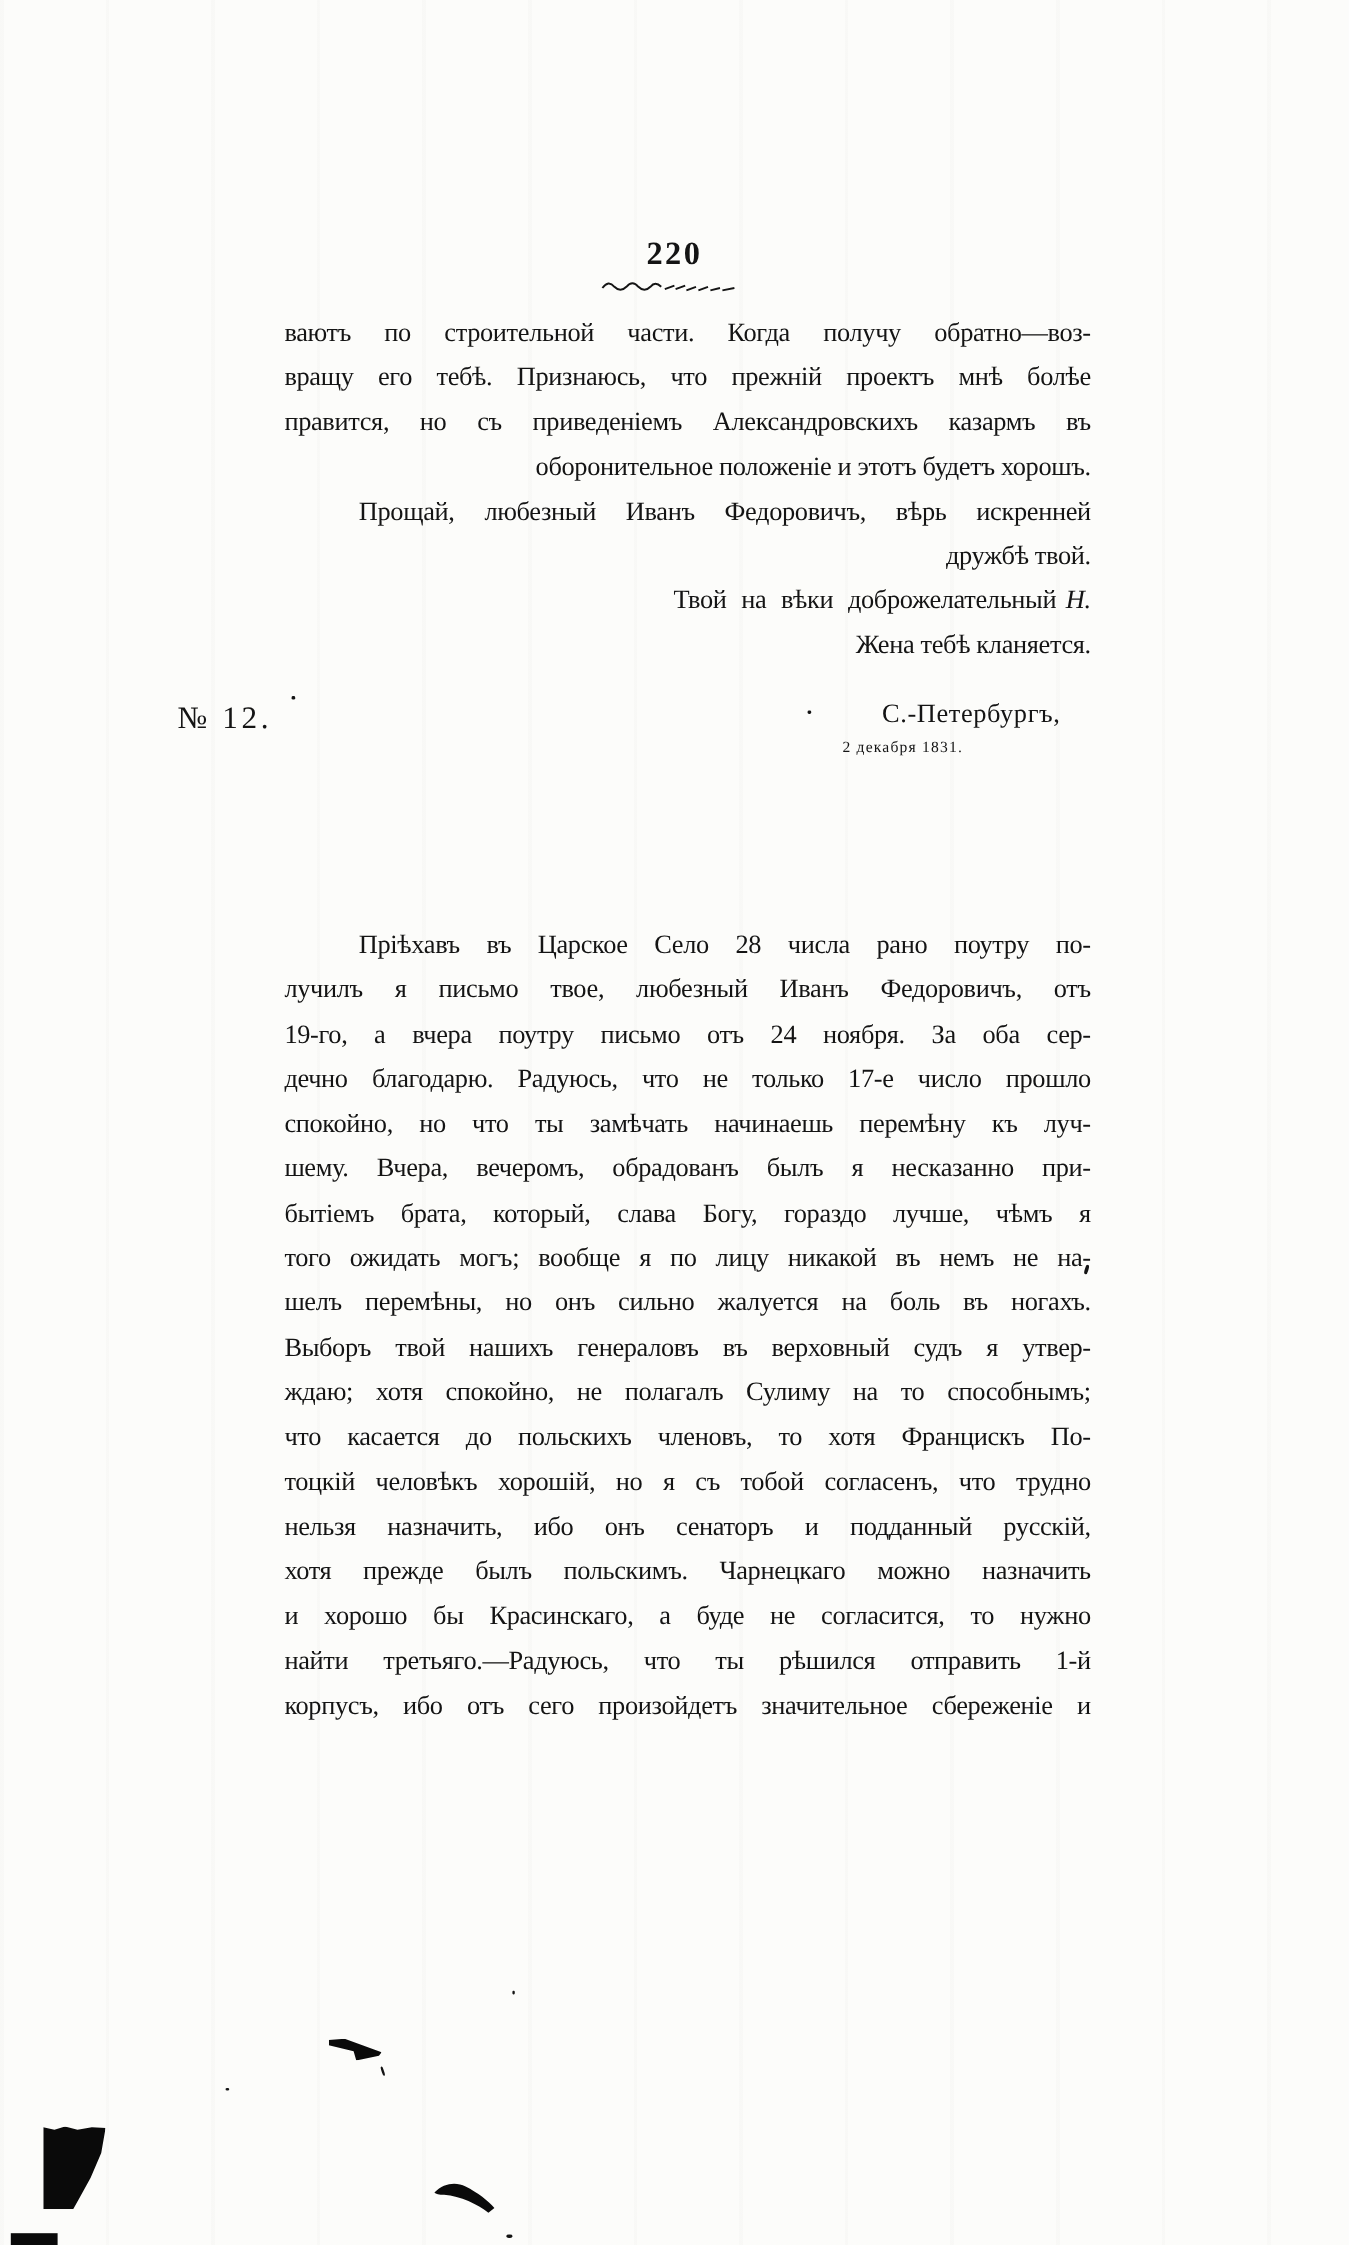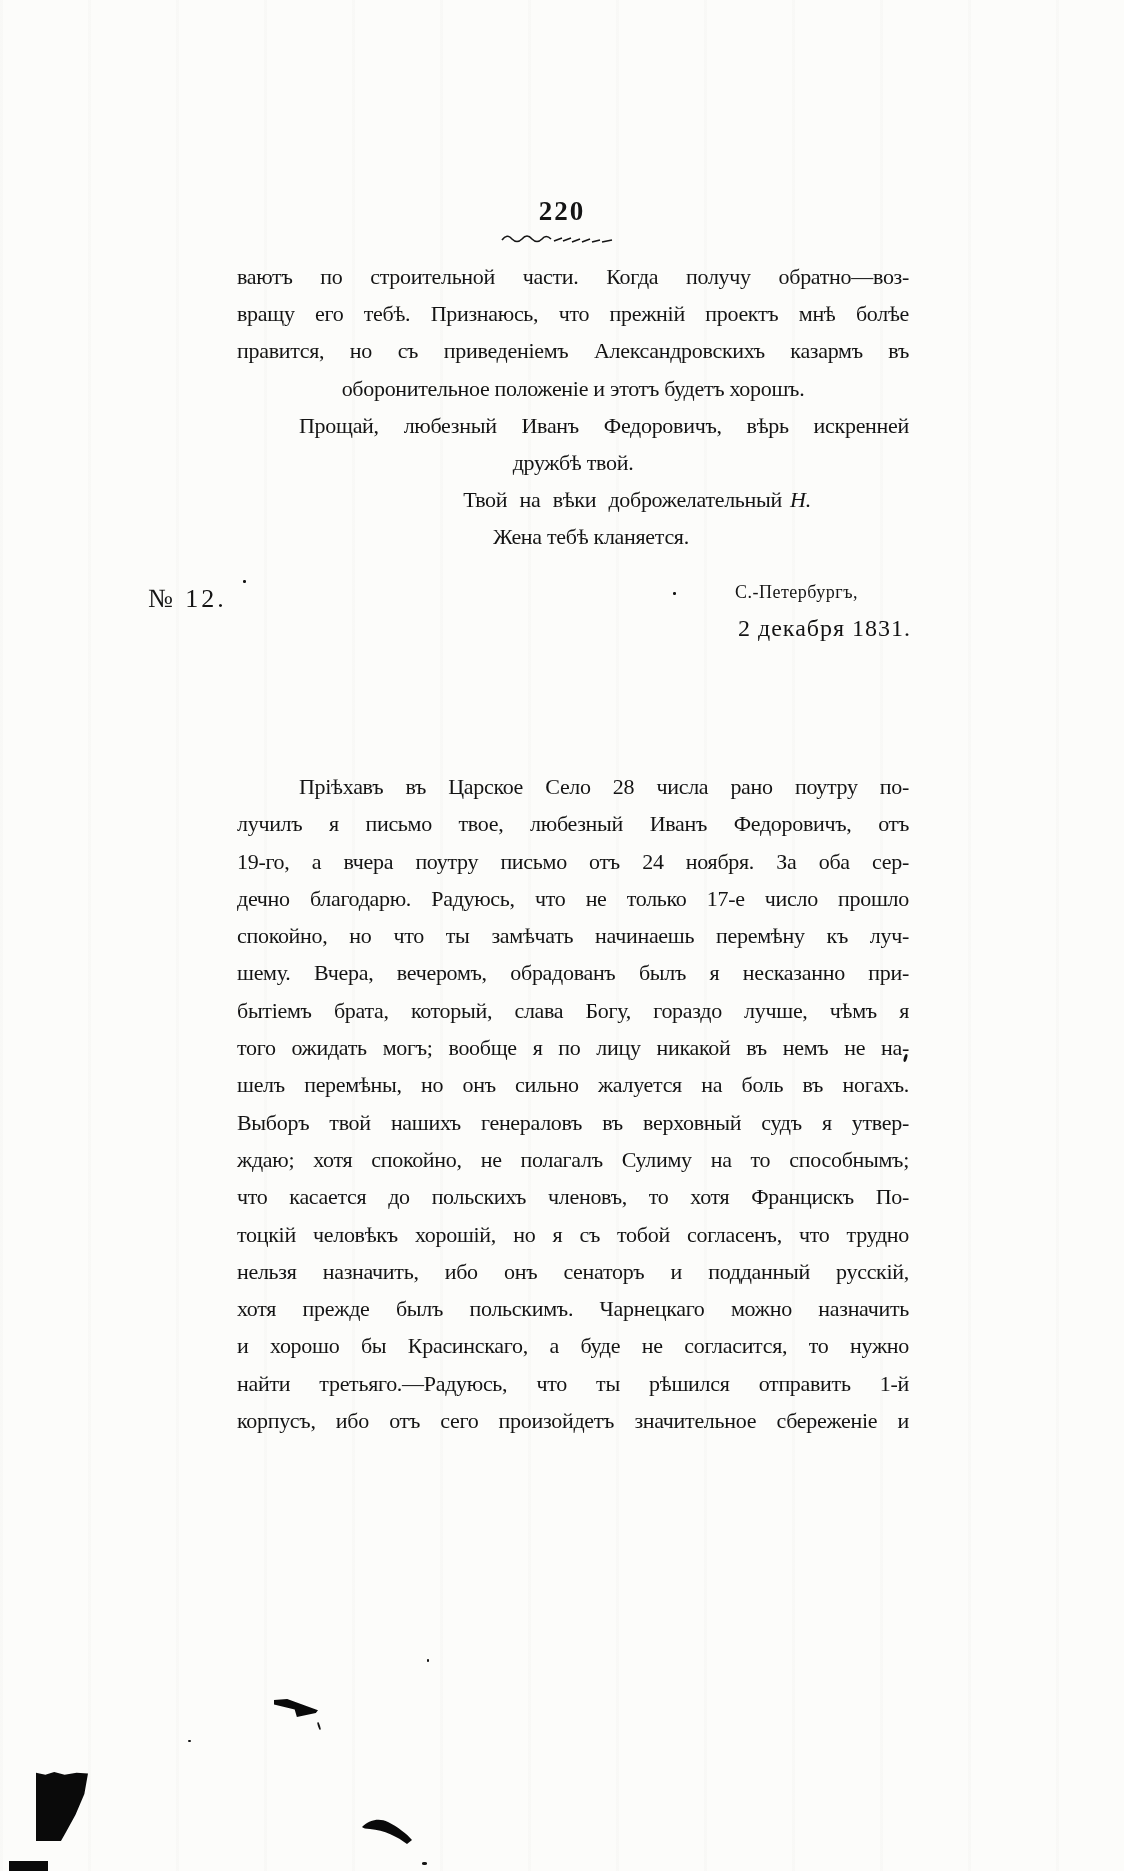--- a/index.html
+++ b/index.html
@@ -15,29 +15,29 @@
     position:absolute; top:196px; left:0; width:100%;
     text-align:center; font-size:27px; font-weight:bold; letter-spacing:2px;
   }
   .flourish { position:absolute; top:231px; left:500px; }
 
   .textblock { position:absolute; left:237px; width:672px; font-size:22px; letter-spacing:-0.3px; }
   .block-end  { top:258px; line-height:37.2px; }
   .block-main { top:768px; line-height:37.3px; }
 
   .jline { text-align:justify; text-align-last:justify; -moz-text-align-last:justify; }
-  .lline { text-align:center; }
+  .lline { text-align:right; }
   .indent { text-indent:62px; }
   .sig { padding-left:128px; word-spacing:7px; }
   .sig-init { font-style:italic; padding-left:8px; }
   .ps { text-indent:36px; }
 
   .no-label { position:absolute; left:148px; top:584px; font-size:26px; letter-spacing:3px; }
-  .place    { position:absolute; left:735px; top:582px; font-size:18px; letter-spacing:0.5px; }
-  .date     { position:absolute; left:702px; top:615px; font-size:24px; letter-spacing:1px;margin-left:36px; }
+  .place    { position:absolute; left:735px; top:582px; font-size:22px; letter-spacing:0.5px; }
+  .date     { position:absolute; left:702px; top:615px; font-size:13px; letter-spacing:1px; }
 
   
   .ink { position:absolute; background:#0a0a0a; }
   .ink-blob   { left:36px;  top:1772px; width:52px; height:69px;
                 clip-path:polygon(0% 1%, 18% 4%, 35% 0%, 55% 4%, 78% 1%, 100% 2%, 93% 32%, 76% 62%, 57% 88%, 48% 100%, 0% 100%); }
   .ink-bar    { left:9px;   top:1861px; width:39px; height:10px; }
   .ink-wedge  { left:274px; top:1699px; width:44px; height:18px;
                 clip-path:polygon(0% 5%, 30% 0%, 100% 62%, 95% 78%, 52% 100%, 47% 58%, 0% 30%); }
   .speck { position:absolute; background:#141414; border-radius:40%; }
   .speck-a { left:243px; top:580px;  width:3px; height:3px; }

